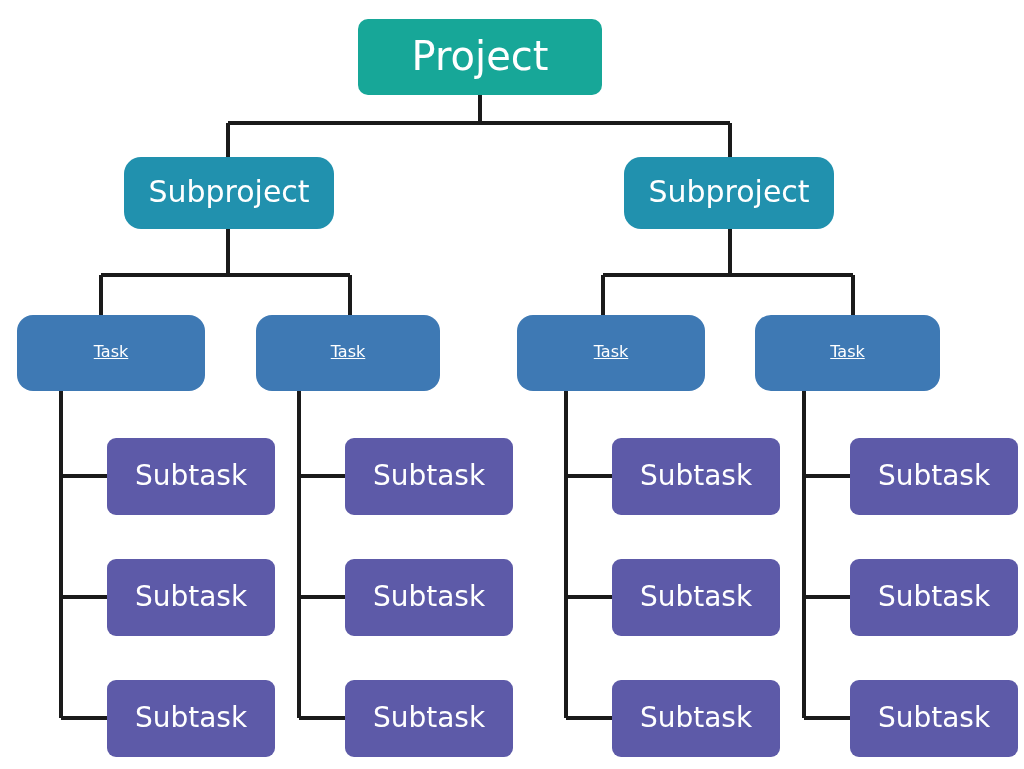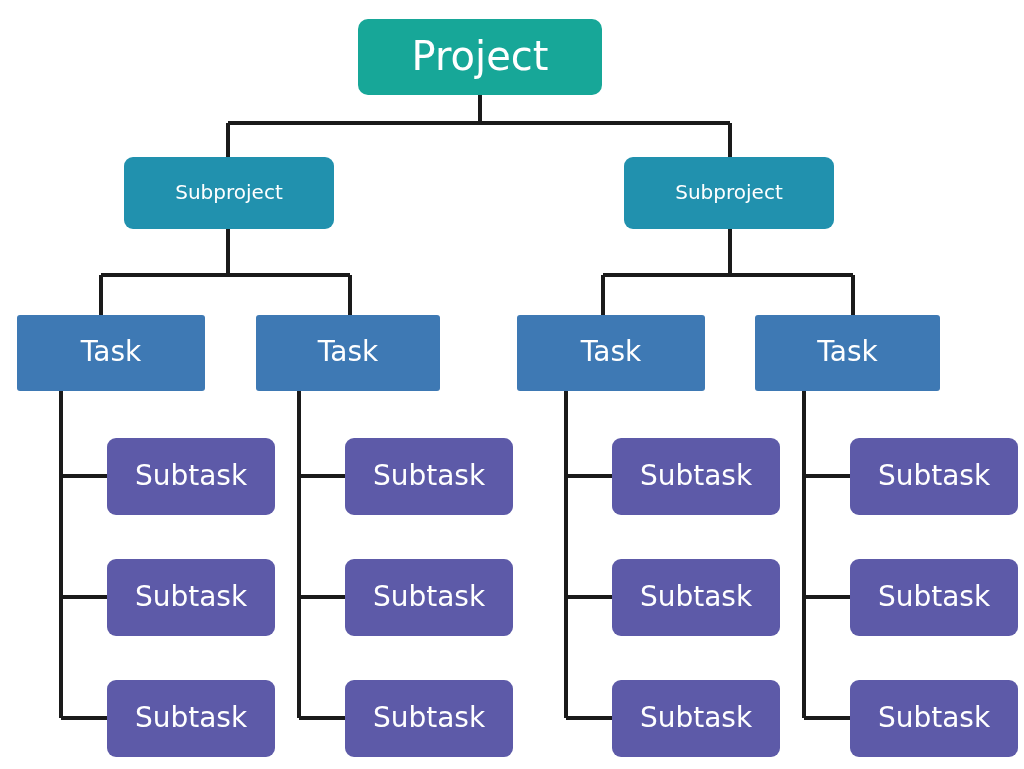--- a/index.html
+++ b/index.html
@@ -35,26 +35,27 @@
     text-align: left;
     line-height: 1;
     white-space: nowrap;
     z-index: 2;
   }
   .node-root {
     font-size: 40px;
     border-radius: 10px;
   }
   .node-sub {
-    font-size: 20px;
-    border-radius: 9px;
+    font-size: 30px;
+    border-radius: 17px;
   }
   .node-task {
-    font-size: 28px;
-    border-radius: 3px;
+    font-size: 16px;
+    border-radius: 16px;
+    text-decoration: underline;
   }
   .node-subtask {
     font-size: 28px;
     border-radius: 9px;
   }
   .node-label {
     display: block;
     padding-bottom: 2px;
   }
 </style>

